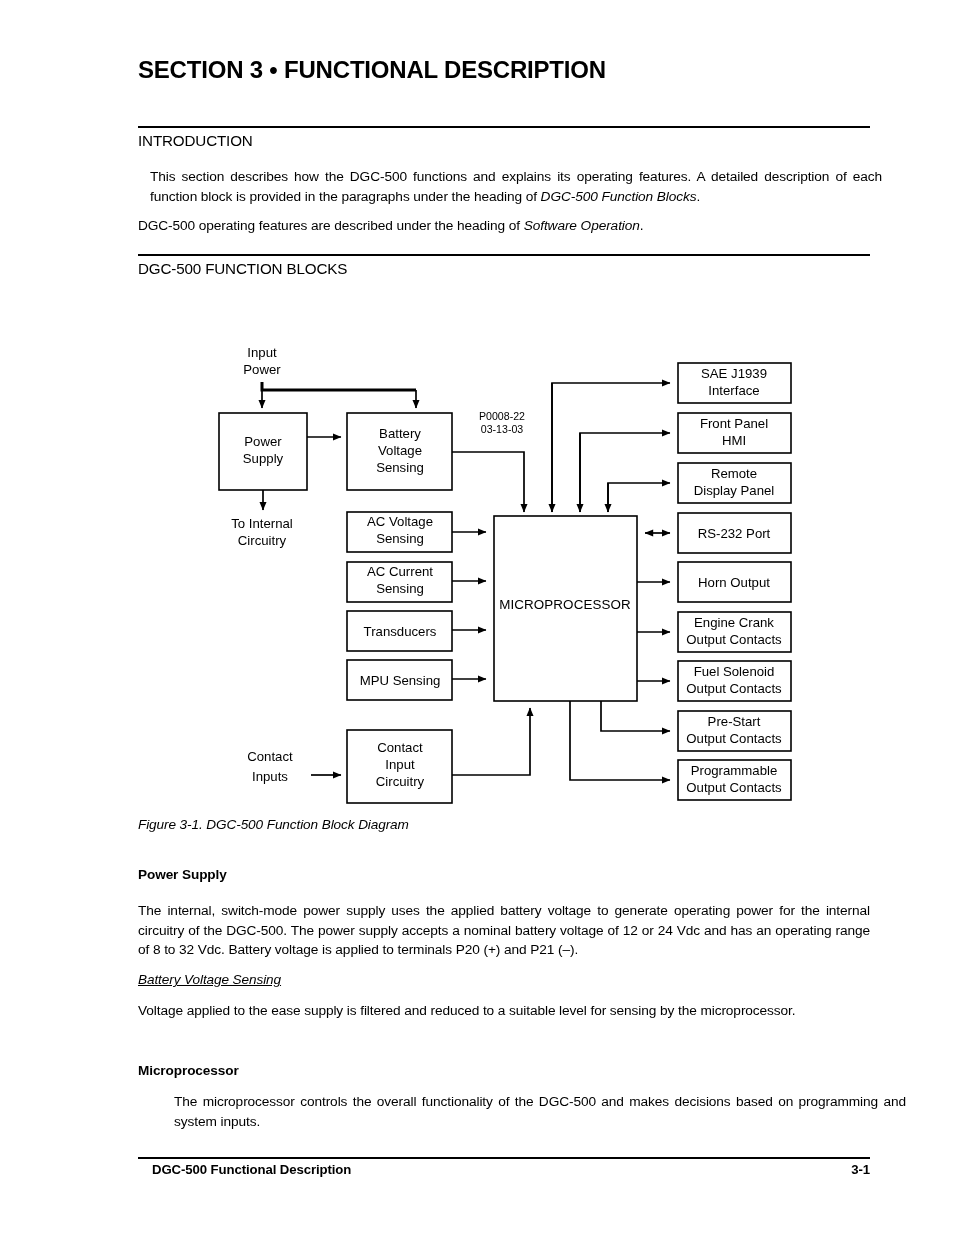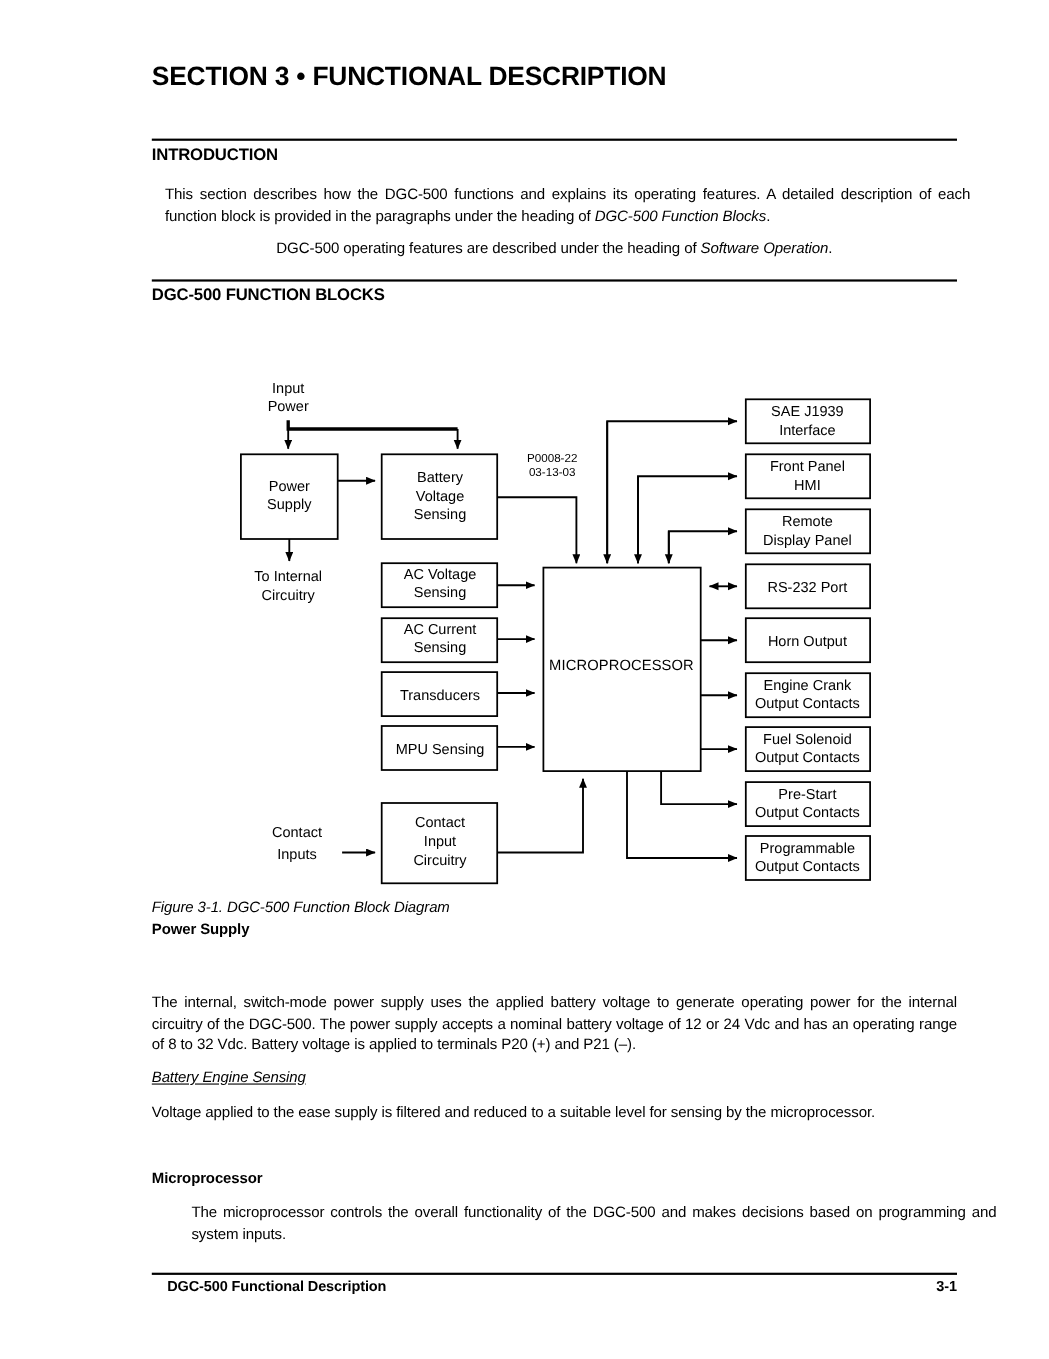--- a/index.html
+++ b/index.html
@@ -40,21 +40,21 @@
     left: 138px;
     width: 732px;
     border-top: 2.6px solid #000;
     height: 0;
   }
 
   .head2 {
     position: absolute;
     left: 138px;
     font-size: 15.2px;
-    font-weight: bold;
+    font-weight: normal;
     letter-spacing: -0.15px;
     white-space: nowrap;
   }
 
   .head3 {
     position: absolute;
     left: 138px;
     font-size: 13.6px;
     font-weight: bold;
     letter-spacing: -0.1px;
@@ -71,21 +71,20 @@
     white-space: nowrap;
   }
 
   .para {
     position: absolute;
     left: 138px;
     width: 732px;
     font-size: 13.7px;
     line-height: 19.6px;
     letter-spacing: -0.1px;
-    text-align: center;
   }
   .para.just { text-align: justify; }
   .para i { font-style: italic; }
 
   .caption {
     position: absolute;
     left: 138px;
     width: 732px;
     text-align: left;
     font-size: 13.6px;
@@ -305,24 +304,24 @@
       <path class="dg-line" d="M637,681 L670,681" marker-end="url(#ah)"></path>
 
       <path class="dg-line" d="M601,701 L601,731 L670,731" marker-end="url(#ah)"></path>
 
       <path class="dg-line" d="M570,701 L570,780 L670,780" marker-end="url(#ah)"></path>
     </svg>
   </div>
 
   <div class="caption" style="top:817px;">Figure 3-1. DGC-500 Function Block Diagram</div>
 
-  <div class="head3" style="top:837px;">Power Supply</div>
+  <div class="head3" style="top:867px;">Power Supply</div>
   <div class="para just" style="top:901px;">The internal, switch-mode power supply uses the applied battery voltage to generate operating power for the internal circuitry of the DGC-500. The power supply accepts a nominal battery voltage of 12 or 24 Vdc and has an operating range of 8 to 32 Vdc. Battery voltage is applied to terminals P20 (+) and P21 (–).</div>
 
-  <div class="head4" style="top:972px;">Battery Engine Sensing</div>
+  <div class="head4" style="top:972px;">Battery Voltage Sensing</div>
   <div class="para just" style="top:1001px;">Voltage applied to the ease supply is filtered and reduced to a suitable level for sensing by the microprocessor.</div>
 
   <div class="head3" style="top:1063px;">Microprocessor</div>
   <div class="para just" style="top:1092px;margin-left:36px;">The microprocessor controls the overall functionality of the DGC-500 and makes decisions based on programming and system inputs.</div>
 
   <div class="footer-rule"></div>
   <div class="footer-left">DGC-500 Functional Description</div>
   <div class="footer-right">3-1</div>
 
 </div>

